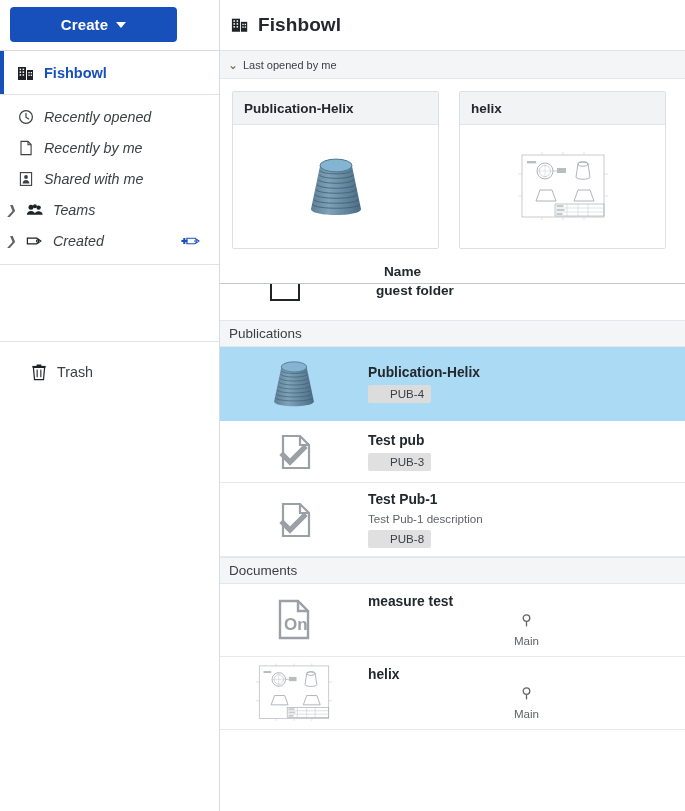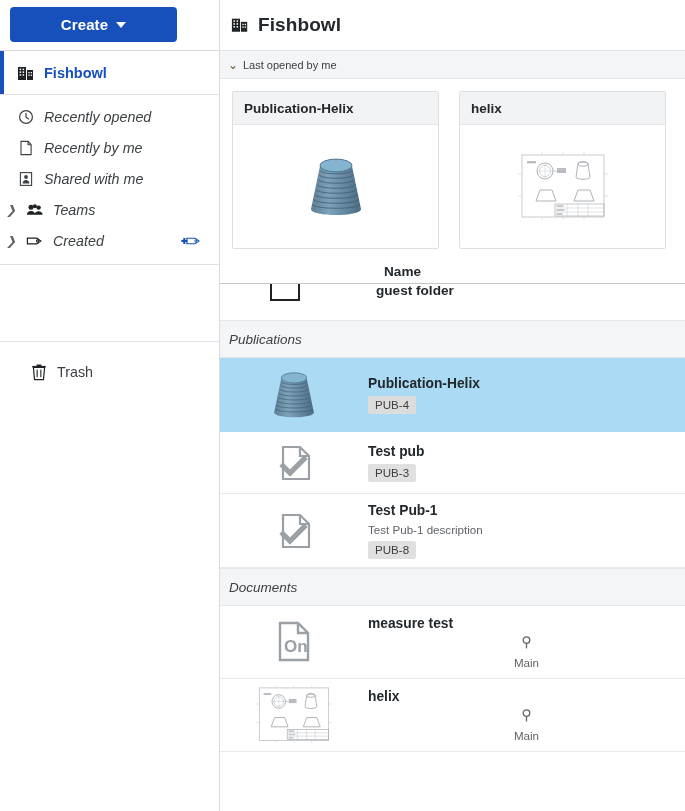--- a/index.html
+++ b/index.html
@@ -252,28 +252,27 @@
   }
   .folder-row .fo-name {
     position: absolute;
     left: 156px; top: -1px;
     font-size: 13.6px;
     font-weight: 700;
     color: #23282c;
   }
 
   .group-head {
-    height: 38px;
+    height: 27px;
     background: #f4f5f6;
     border-top: 1px solid #e4e6e9;
     border-bottom: 1px solid #e4e6e9;
     display: flex;
     align-items: center;
     padding-left: 9px;
-    font-style: italic;
   }
   .group-head .g {
     font-size: 13.5px;
     color: #3c4043;
   }
 
   .row {
     display: flex;
     align-items: center;
     background: #fff;
@@ -307,21 +306,21 @@
   .row .r-desc {
     font-size: 11.6px;
     color: #5f6368;
   }
   .badge {
     display: inline-block;
     align-self: flex-start;
     background: #e0e0e0;
     color: #3c4043;
     font-size: 11.6px;
-    padding: 2px 7px 3px 7px;
+    padding: 2px 7px 3px 22px;
     border-radius: 2px;
   }
   .row.selected .badge { background: #dcdcdc; }
   .loc {
     display: flex;
     align-items: center;
     gap: 5px;
     font-size: 11.6px;
     color: #5f6368;
     flex-direction: column;

